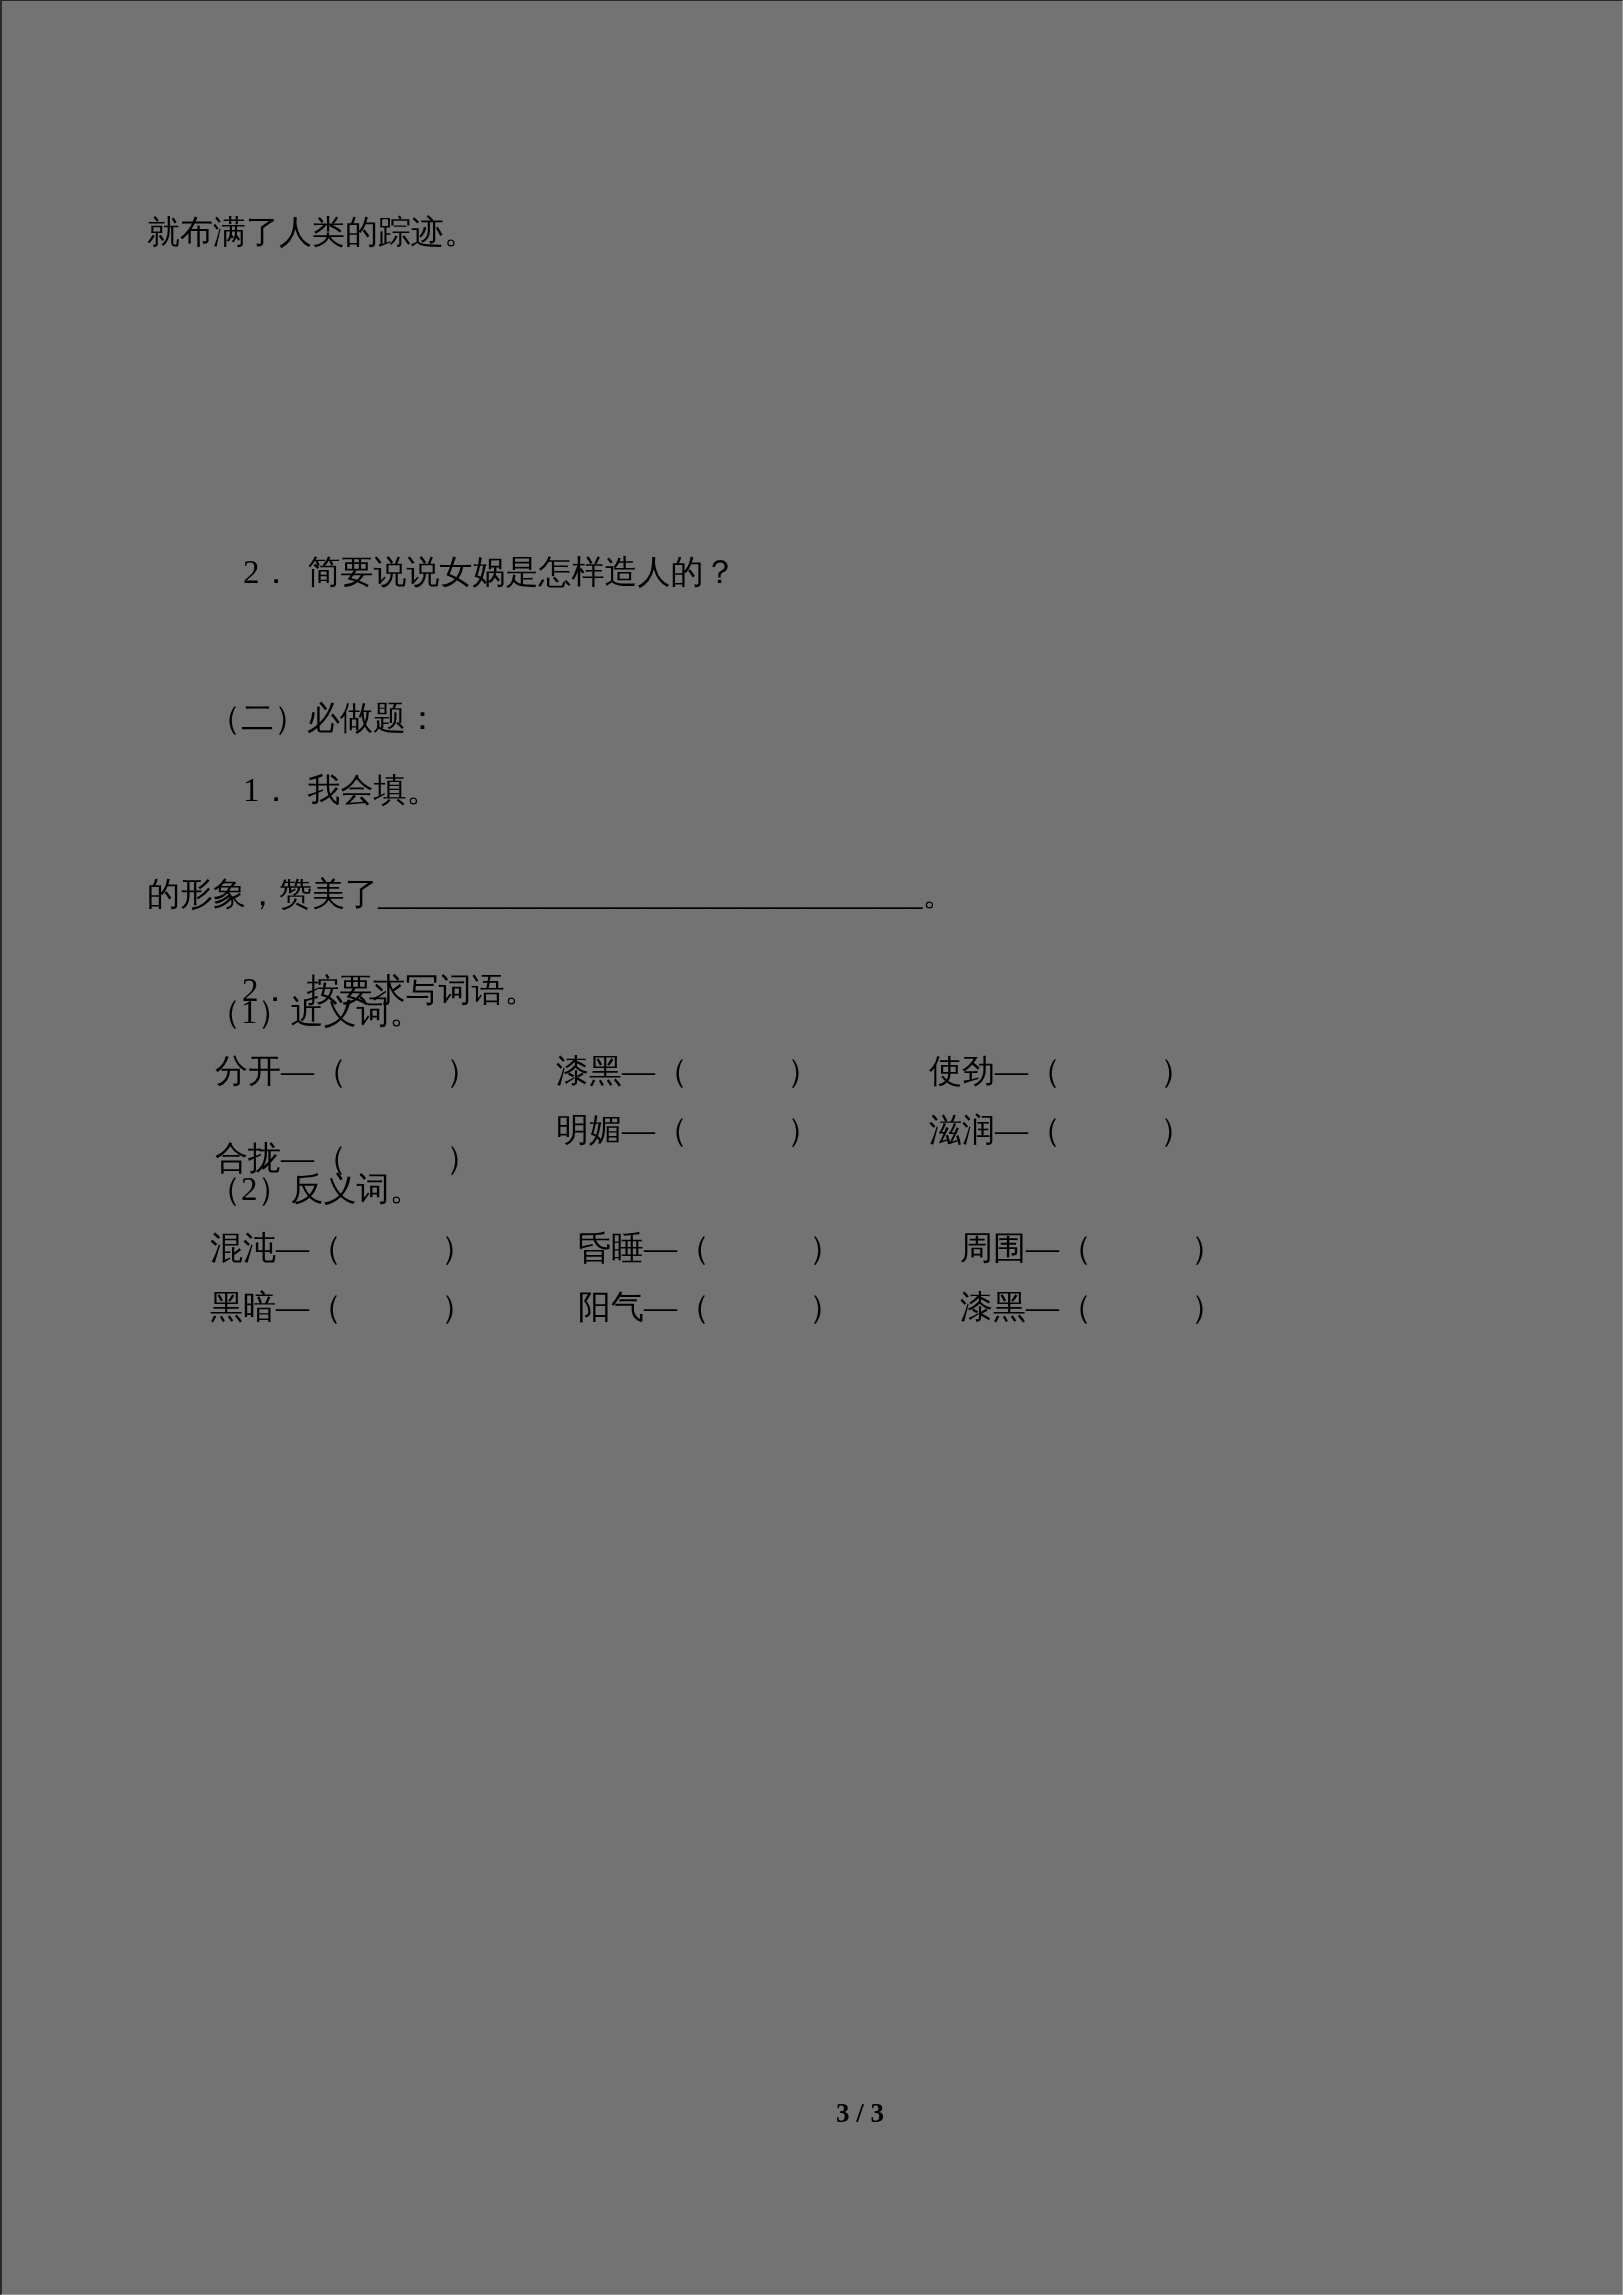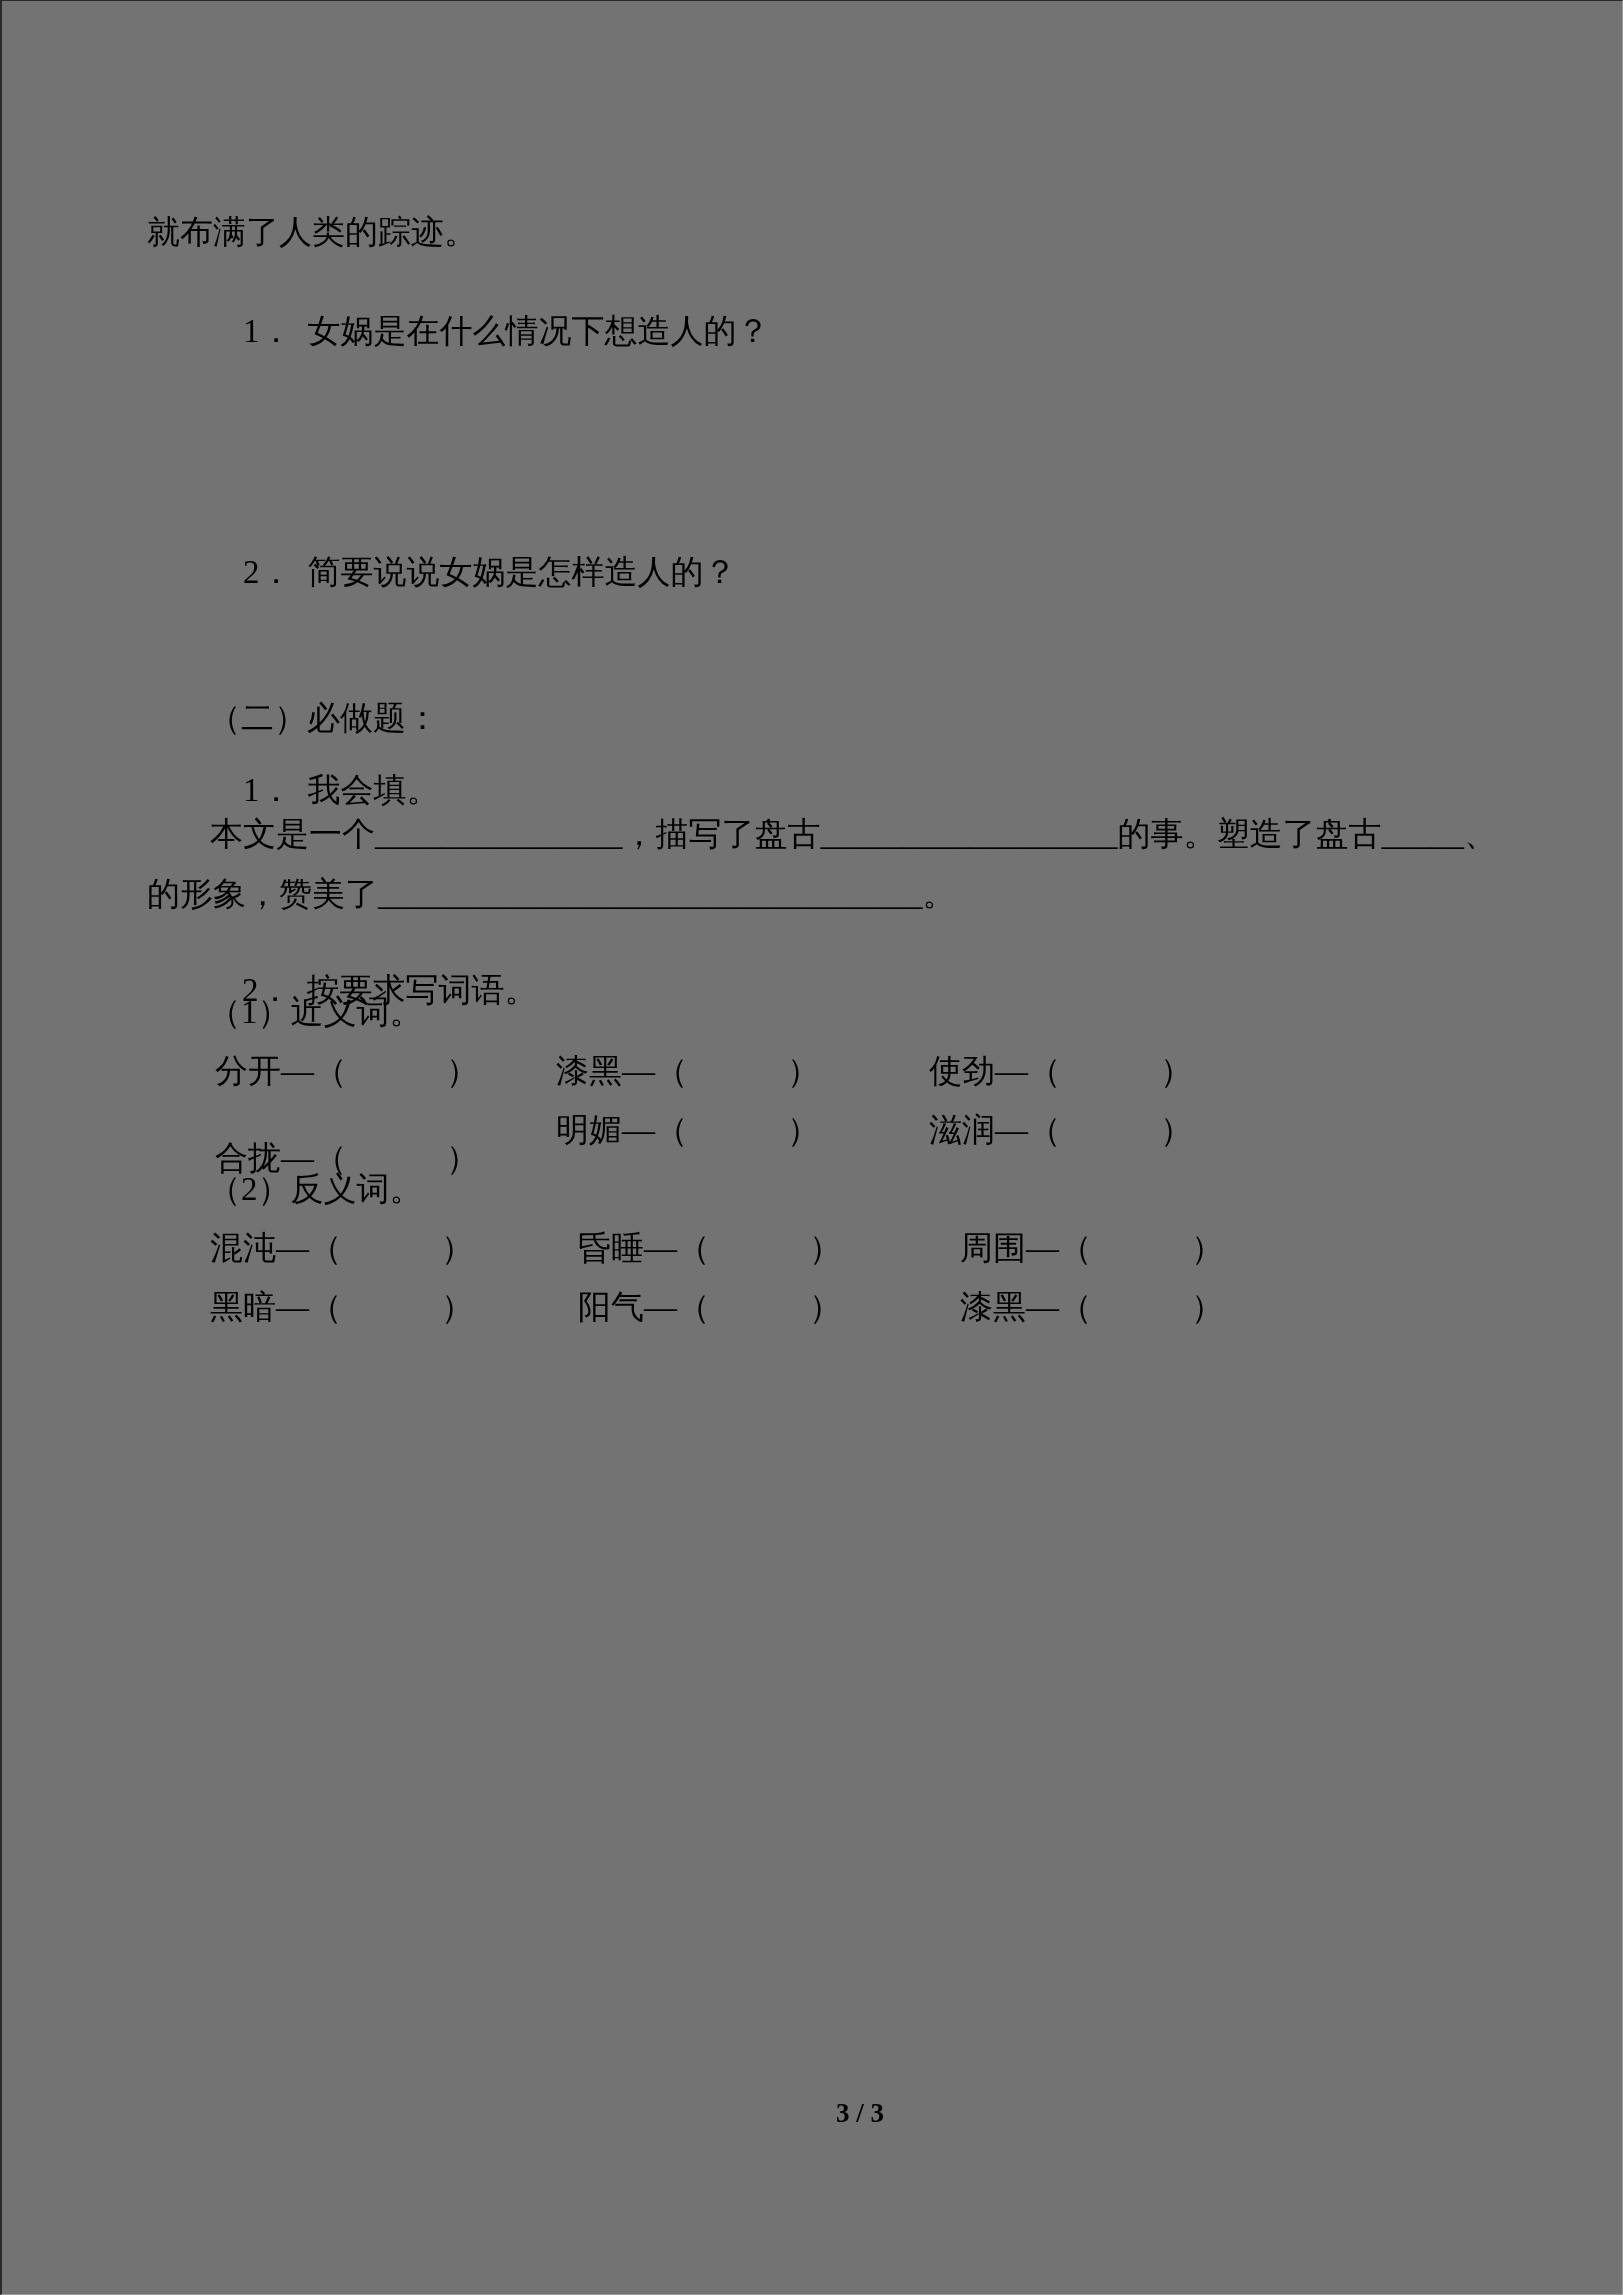--- a/index.html
+++ b/index.html
@@ -41,35 +41,31 @@
     padding-left: 48px;
   }
 </style>
 </head>
 <body>
 
 <div class="page">
 
   <div class="line" style="left:145px; top:213px;">就布满了人类的踪迹。</div>
 
-  <div class="line" style="left:208px; top:274px;">
-    <span class="q-label">1．</span><span>女娲是在什么情况下想造人的？</span>
-  </div>
 
   <div class="line" style="left:208px; top:515px;">
     <span class="q-label">2．</span><span>简要说说女娲是怎样造人的？</span>
   </div>
 
   <div class="line" style="left:206px; top:699px;">（二）必做题：</div>
 
   <div class="line" style="left:208px; top:733px;">
     <span class="q-label">1．</span><span>我会填。</span>
   </div>
 
-  <div class="line" style="left:208px; top:815px;">本文是一个_______________，描写了盘古__________________的事。塑造了盘古_____、</div>
 
   <div class="line" style="left:145px; top:875px;">的形象，赞美了_________________________________。</div>
 
   <div class="line" style="left:207px; top:933px;">
     <span class="q-label">2．</span><span>按要求写词语。</span>
   </div>
 
   <div class="line" style="left:206px; top:993px;">（1）近义词。</div>
 
   <span class="cell" style="left:213px;  top:1052px;">分开—（　　　）</span>

